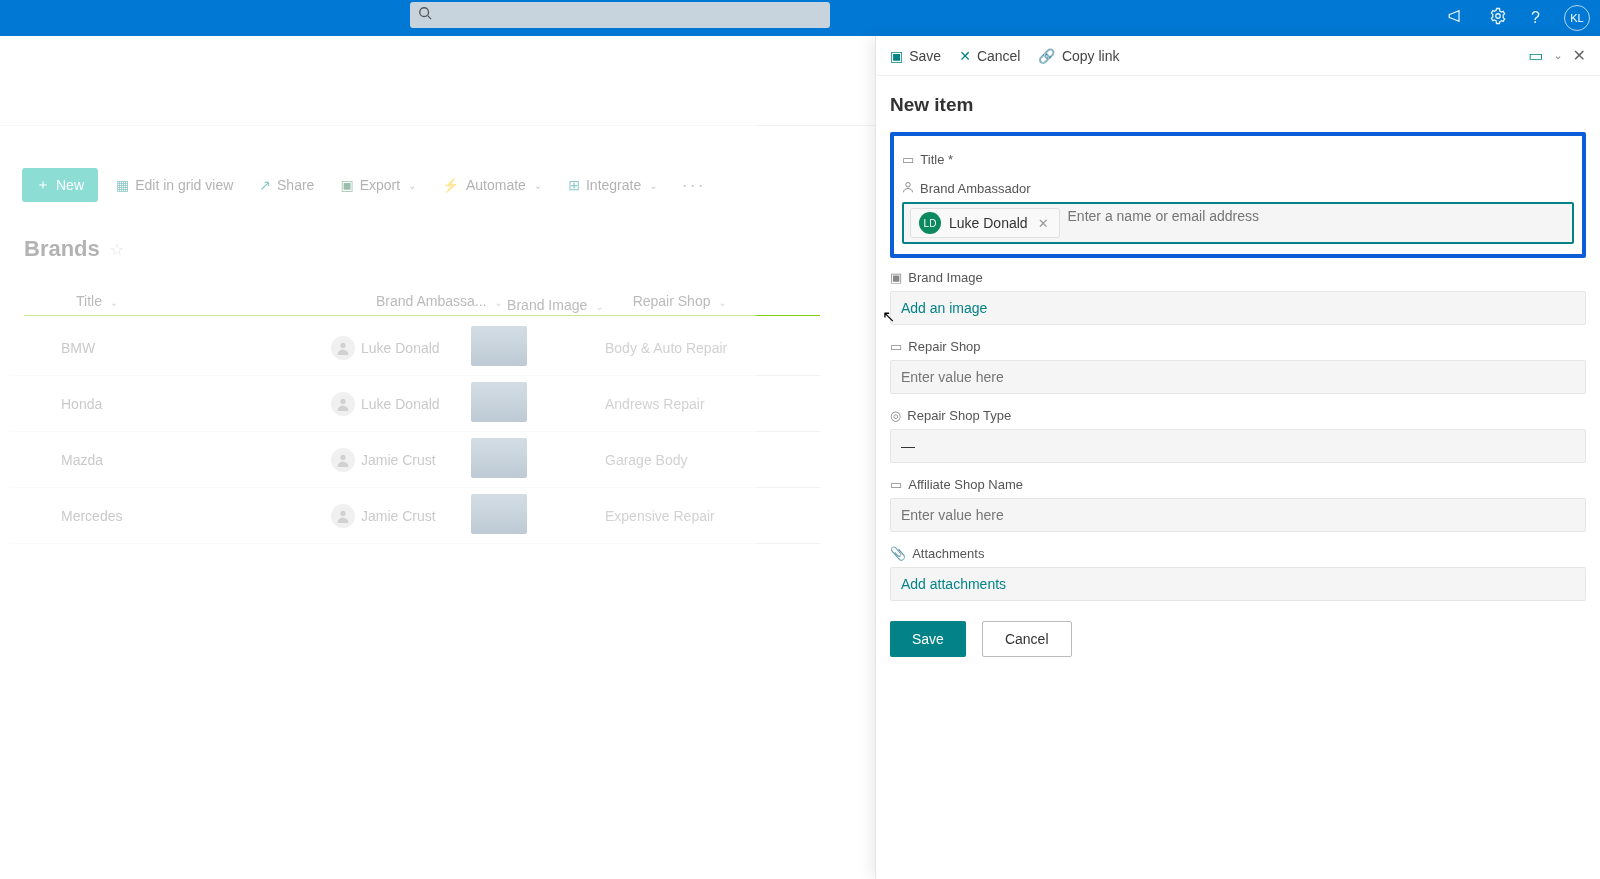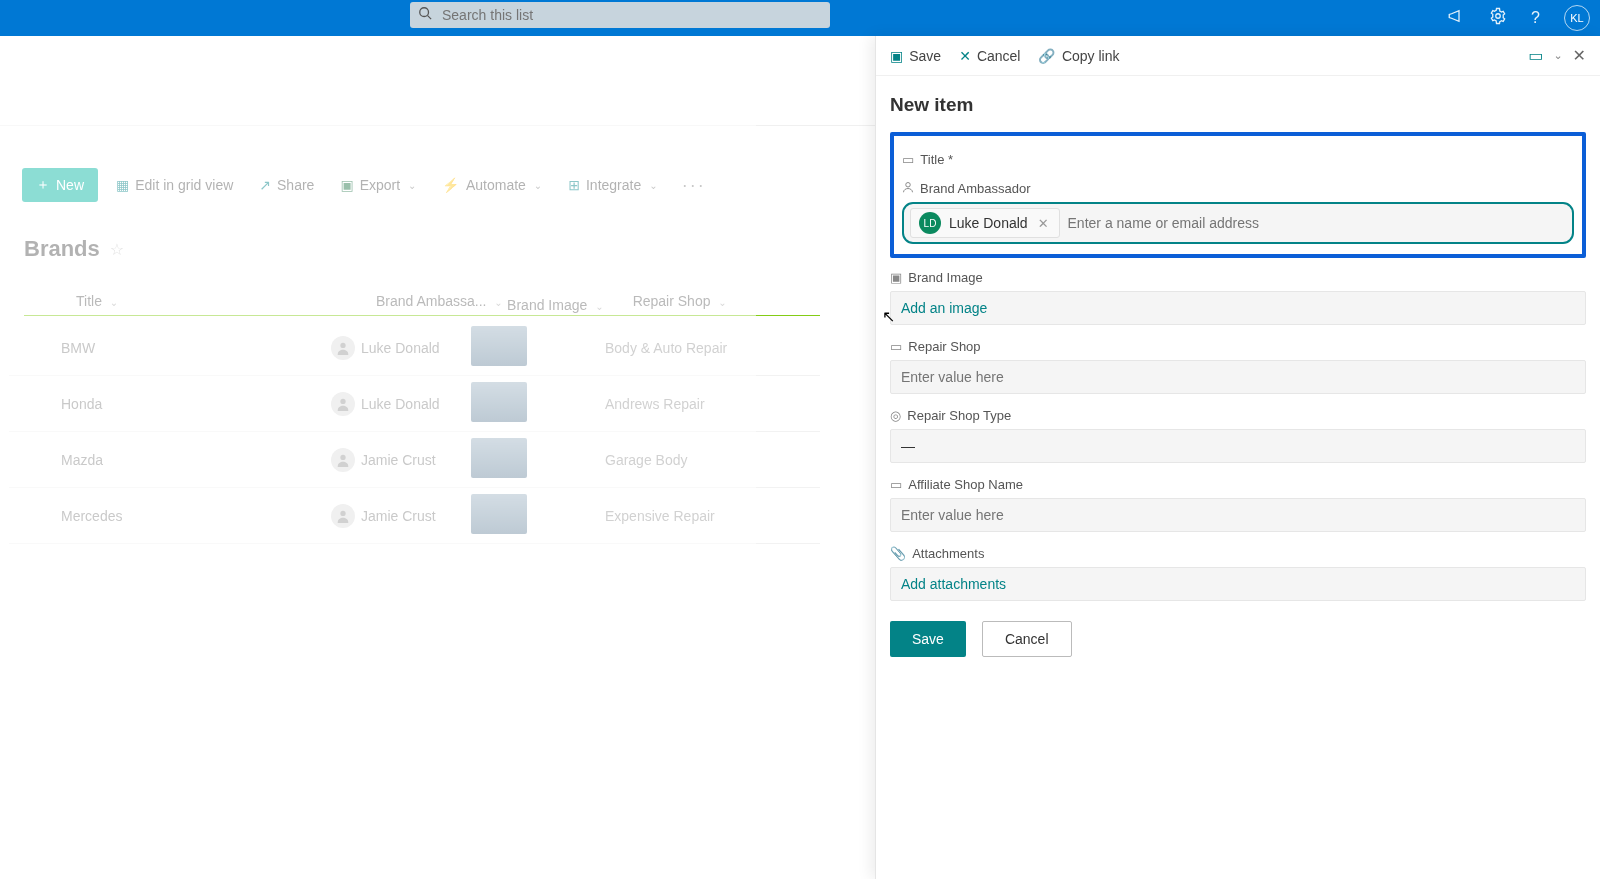--- a/index.html
+++ b/index.html
@@ -127,22 +127,22 @@
     margin: 8px 0 6px 0;
   }
   .fld-label .fi { color: #888; font-size: 13px; }
   .fld-input, .fld-box {
     width: 100%; background: #f5f5f5; border: 1px solid #e6e6e6;
     border-radius: 2px; padding: 8px 10px; font-size: 14px; color: #333;
   }
   .fld-link { color: #038387; font-size: 14px; }
 
   .people-box {
-    border: 2px solid #038387; border-radius: 11px; background: #f5f5f5;
-    display: flex; align-items: center; padding: 4px 6px; gap: 8px;
+    border: 2px solid #038387; border-radius: 2px; background: #f5f5f5;
+    display: flex; align-items: flex-start; padding: 4px 6px; gap: 8px;
   }
   .chip {
     display: inline-flex; align-items: center; gap: 8px;
     background: #f9f9f9; border: 1px solid #e0e0e0; border-radius: 3px;
     padding: 3px 8px;
   }
   .chip .ca {
     width: 22px; height: 22px; border-radius: 50%;
     background: #0b8a5f; color: #fff; font-size: 10px;
     display: inline-flex; align-items: center; justify-content: center;
@@ -173,21 +173,20 @@
 <body>
 
 <div class="top-bar">
   <div class="search-wrap">
     <span class="sicon">
       <svg width="14" height="14" viewBox="0 0 16 16" fill="none" stroke="currentColor" stroke-width="1.5">
           <circle cx="7" cy="7" r="5"></circle>
           <line x1="11" y1="11" x2="15" y2="15"></line>
         </svg>
     </span>
-    <input placeholder="Search this list" style="">
   </div>
   <div class="top-right">
     <span class="icn">
       <svg width="18" height="18" viewBox="0 0 24 24" fill="none" stroke="currentColor" stroke-width="1.7">
           <path d="M3 10v4l3 1 10 4V5L6 9 3 10z"></path>
         </svg>
     </span>
     <span class="icn">
       <svg width="18" height="18" viewBox="0 0 24 24" fill="none" stroke="currentColor" stroke-width="1.7">
           <circle cx="12" cy="12" r="3"></circle>

